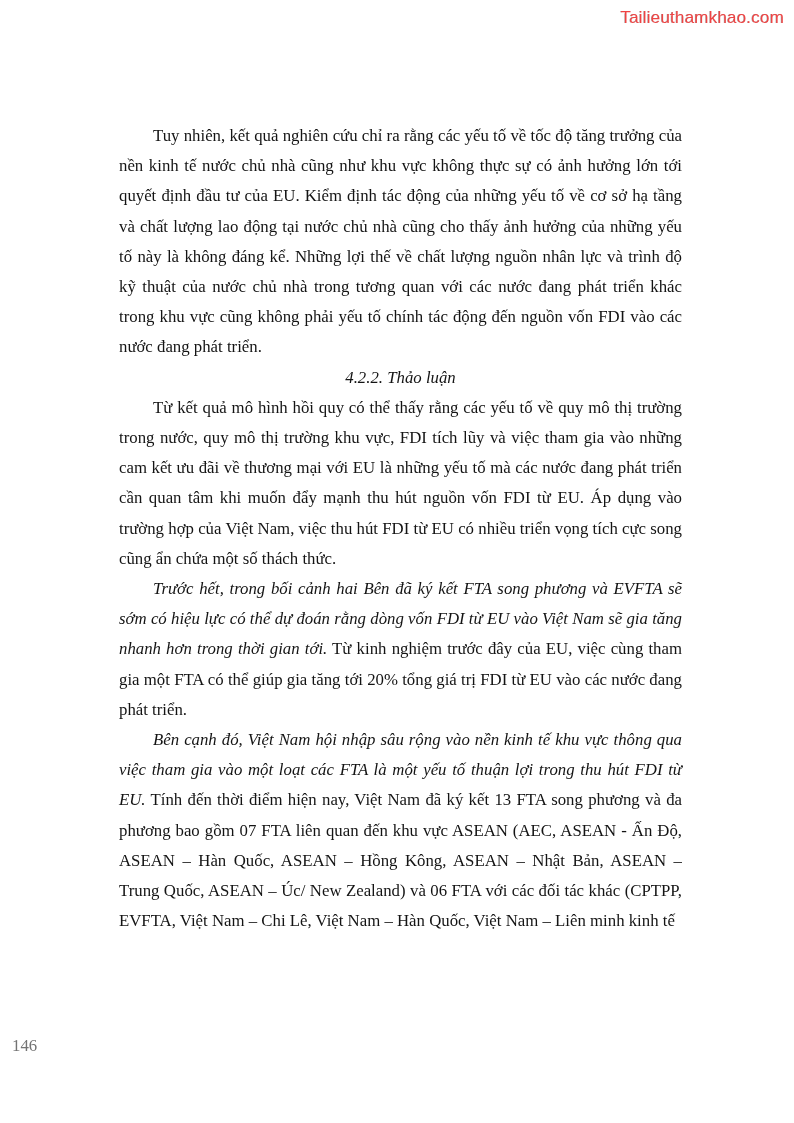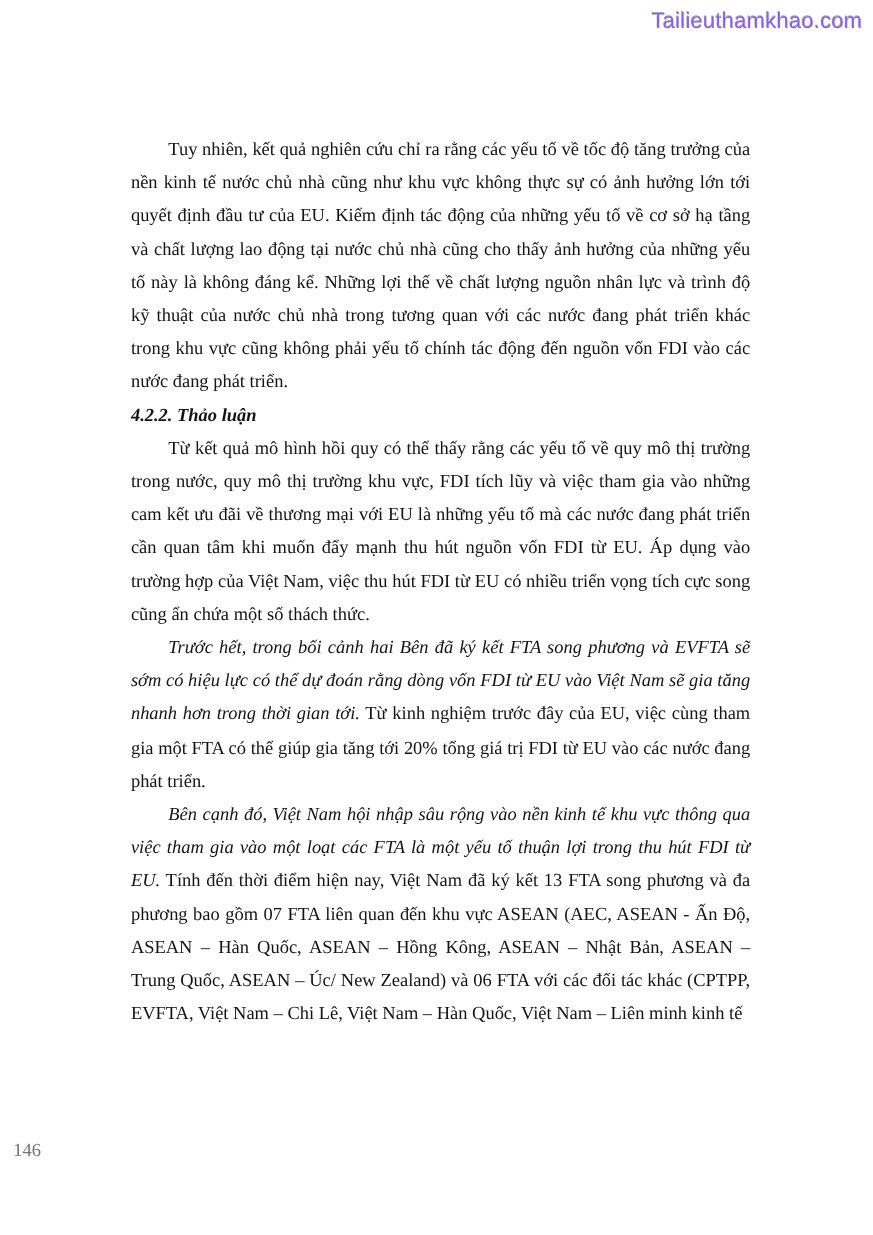--- a/index.html
+++ b/index.html
@@ -14,22 +14,22 @@
     background: #ffffff;
     overflow: hidden;
     font-family: "Liberation Serif", "DejaVu Serif", serif;
     color: #141414;
   }
   .watermark {
     position: absolute;
     top: 8px;
     right: 10px;
     font-family: "Liberation Sans", "DejaVu Sans", sans-serif;
-    font-size: 20px;
-    color: #8b5cf6;
+    font-size: 17px;
+    color: #ef4444;
     text-shadow: 1px 1px 0 #ffffff, -0.5px -0.5px 0 #a9a9a9;
     letter-spacing: 0.2px;
     user-select: none;
   }
   .content {
     position: absolute;
     left: 119px;
     top: 121px;
     width: 563px;
     font-size: 16.8px;
@@ -37,23 +37,23 @@
     text-align: justify;
   }
   .content p {
     margin: 0;
     padding: 0;
   }
   .content p.indent {
     text-indent: 34px;
   }
   .content p.heading {
-    font-weight: bold;
+    font-weight: normal;
     font-style: italic;
-    text-align: left;
+    text-align: center;
   }
   .run-italic { font-style: italic; }
   .page-number {
     position: absolute;
     top: 1036px;
     left: 12px;
     width: 100%;
     text-align: left;
     font-size: 16.8px;
     color: #737373;

